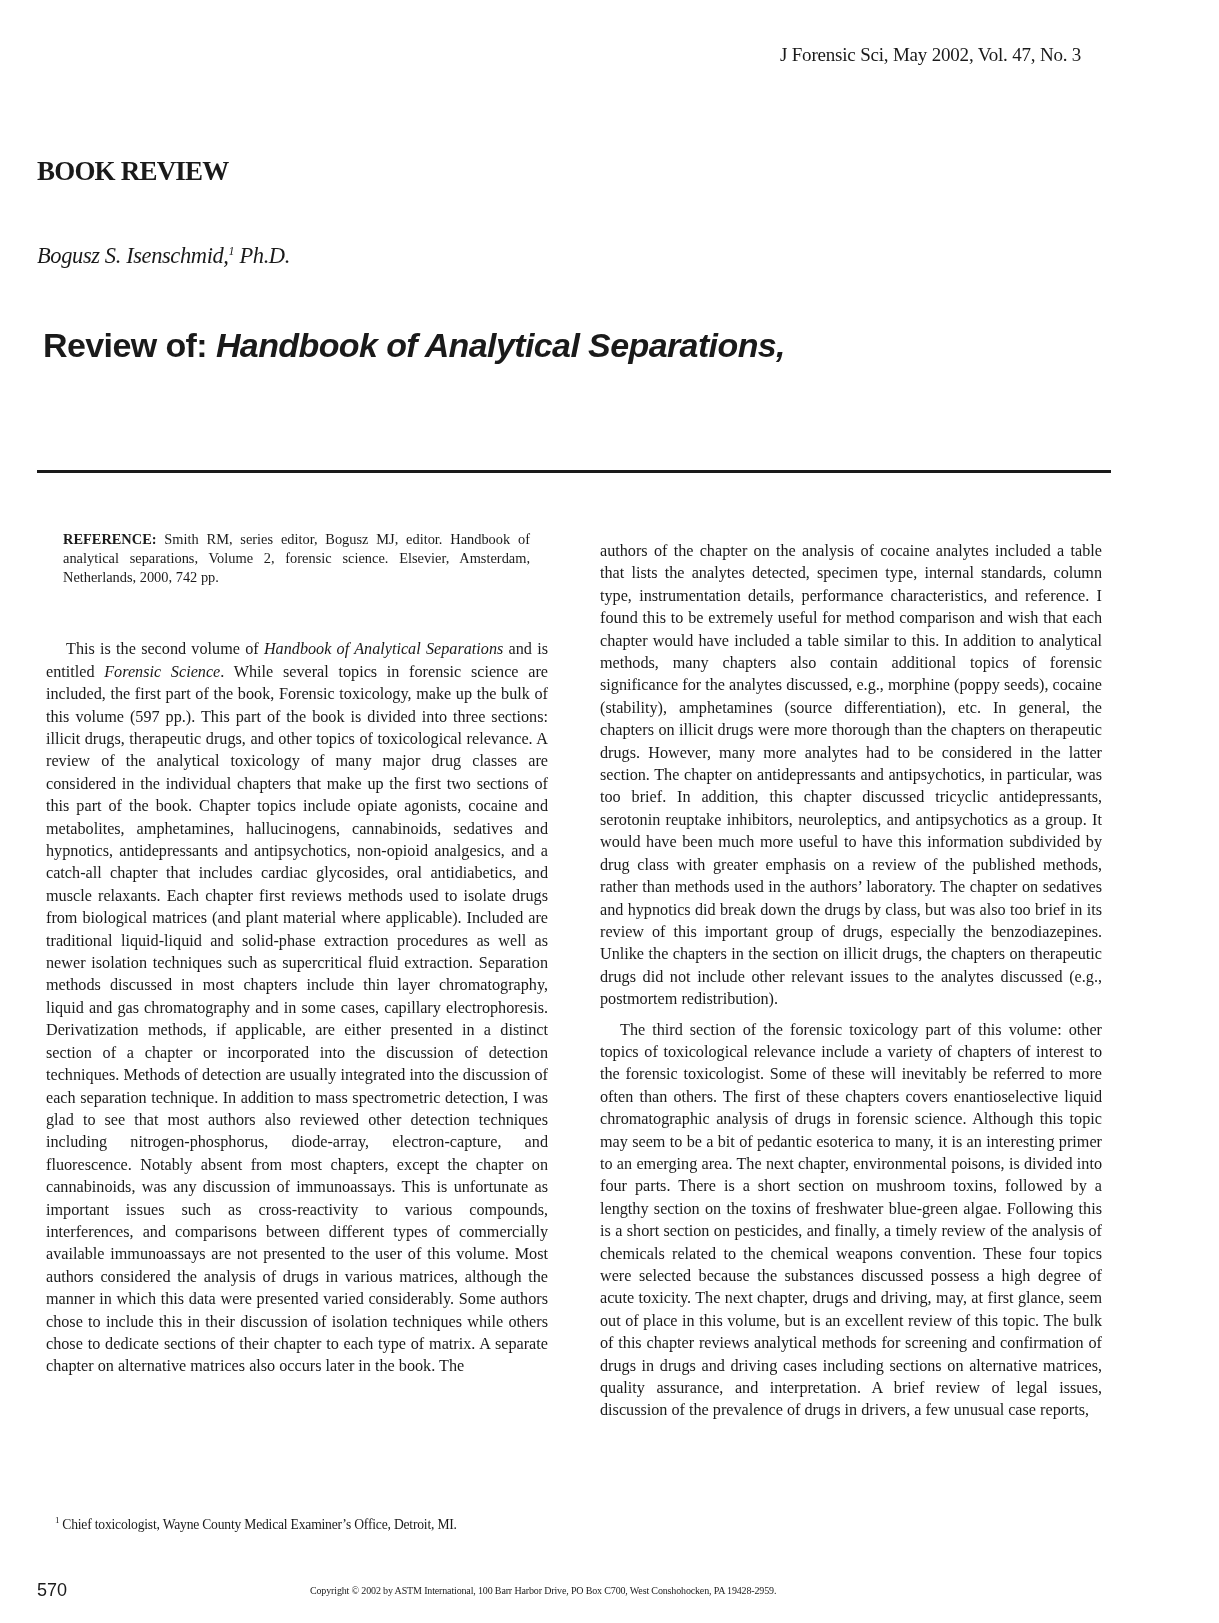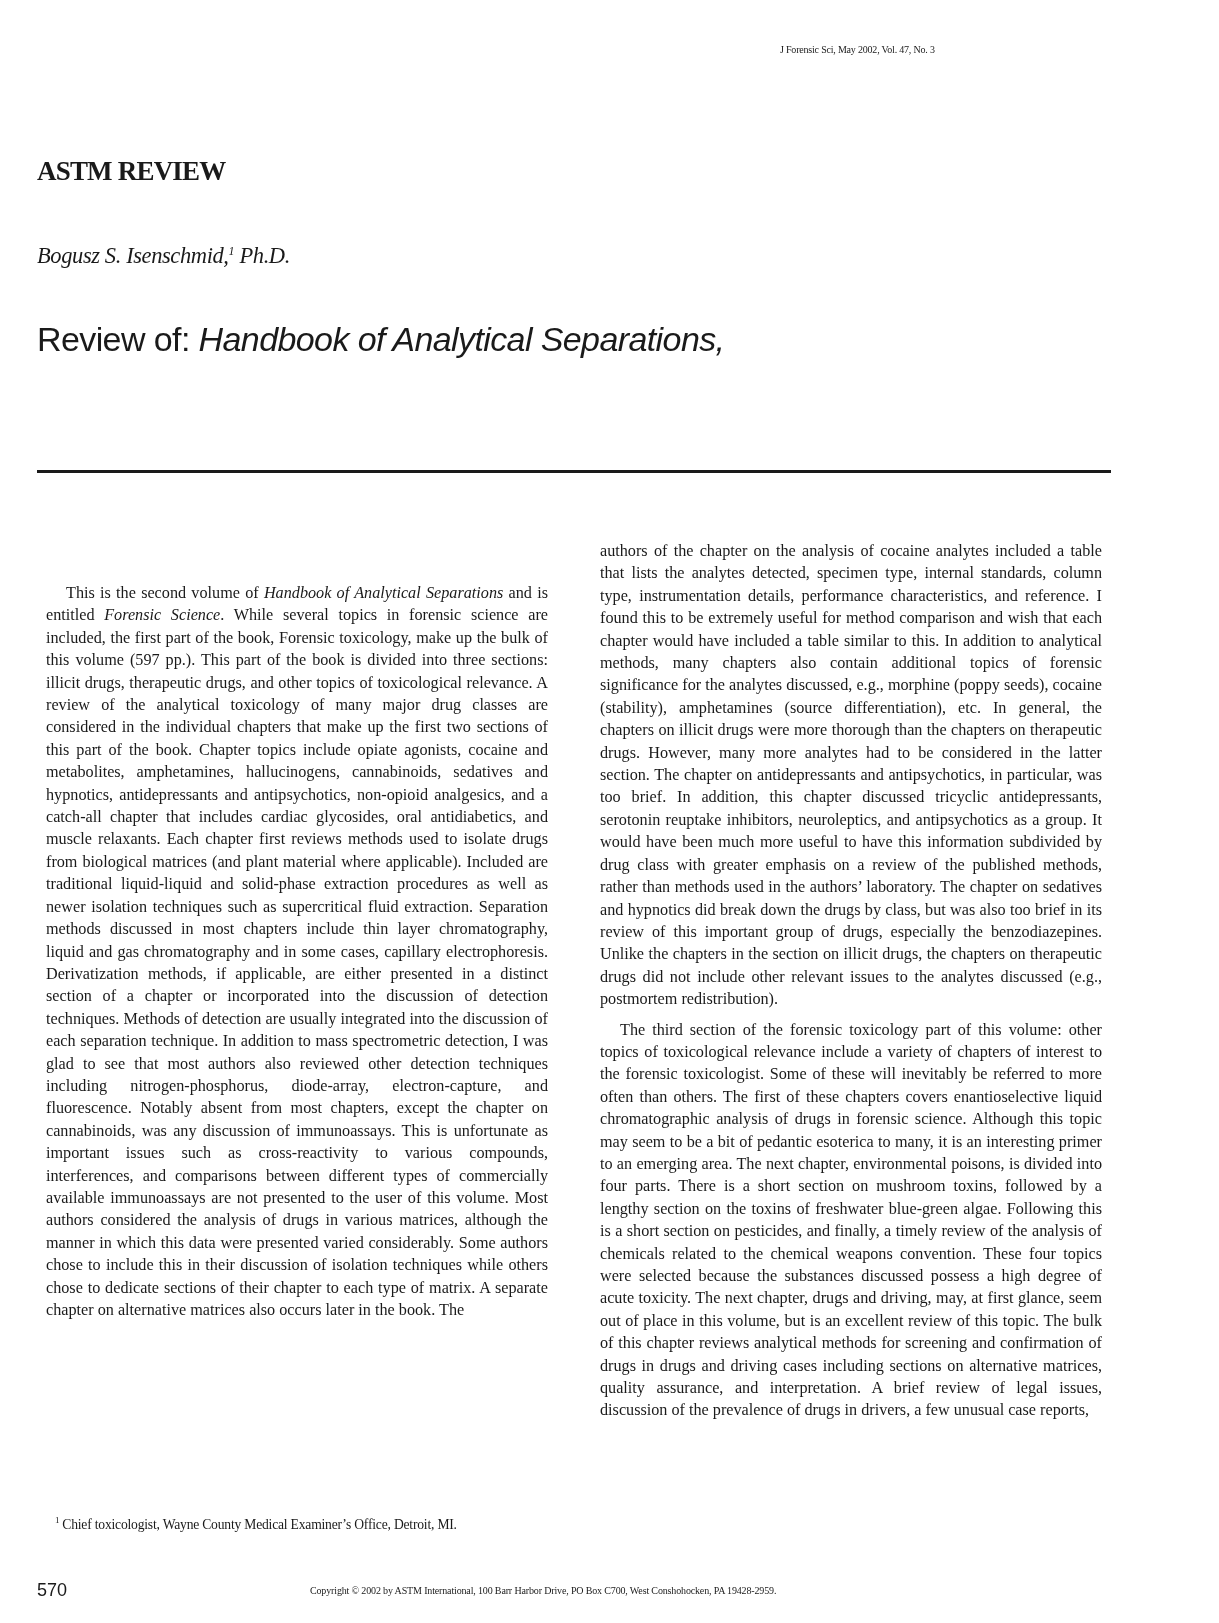--- a/index.html
+++ b/index.html
@@ -1,24 +1,24 @@
 <!DOCTYPE html>
 <html><head>
 <meta charset="utf-8">
 <style>
   html, body { margin: 0; padding: 0; background: #ffffff; }
   body { width: 1219px; height: 1623px; position: relative; overflow: hidden; color: #1a1a1a; }
   .serif { font-family: "Liberation Serif", "DejaVu Serif", serif; }
   .sans { font-family: "Liberation Sans", "DejaVu Sans", sans-serif; }
 
-  .running-head { position: absolute; top: 44px; left: 780px; font-size: 10px; letter-spacing: -0.2px; }
+  .running-head { position: absolute; top: 44px; left: 780px; font-size: 19px; letter-spacing: -0.2px; }
   .section-label { position: absolute; top: 156px; left: 37px; font-size: 27px; font-weight: bold; letter-spacing: -0.8px; margin: 0; }
   .author { position: absolute; top: 243px; left: 37px; font-size: 22.5px; font-style: italic; letter-spacing: -0.4px; }
   .author sup { font-size: 12px; vertical-align: super; line-height: 0; }
-  .title { position: absolute; top: 318px; left: 37px; font-size: 34px; line-height: 42px; font-weight: normal; margin: 0; letter-spacing: -0.6px; }
+  .title { position: absolute; top: 318px; left: 37px; font-size: 34px; line-height: 42px; font-weight: bold; margin: 6px; letter-spacing: -0.6px; }
   .title em { font-style: italic; }
   .rule { position: absolute; top: 470px; left: 37px; width: 1074px; height: 3px; background: #1a1a1a; }
 
   .col { position: absolute; font-size: 16.2px; line-height: 22.4px; text-align: justify; }
   .col-left { left: 38px; top: 530px; width: 518px; }
   .col-right { left: 592px; top: 532px; width: 518px; }
   .col p { margin: 8px; }
   .indent { text-indent: 20px; }
 
   .reference { font-size: 14.4px; line-height: 18.8px; margin: 0 26px 0 25px !important; text-align: justify; }
@@ -28,34 +28,37 @@
   .footnote { position: absolute; top: 1517px; left: 55px; font-size: 13.6px; letter-spacing: -0.2px; }
   .footnote sup { font-size: 9px; vertical-align: super; line-height: 0; margin-right: 3px; }
   .page-number { position: absolute; top: 1580px; left: 37px; font-size: 18px; }
   .copyright { position: absolute; top: 1585px; left: 310px; font-size: 10px; letter-spacing: -0.15px; }
 </style>
 </head>
 <body>
 
 <div class="running-head serif">J Forensic Sci, May 2002, Vol. 47, No. 3</div>
 
-<h2 class="section-label serif">ASTM REVIEW</h2>
+<h2 class="section-label serif">BOOK REVIEW</h2>
 
 <div class="author serif">
   <span>Bogusz S. Isenschmid,</span><sup>1</sup>
   <span>Ph.D.</span>
 </div>
 
 <h1 class="title sans">
   <span>Review of: </span><em>Handbook of Analytical Separations,</em><br>
 </h1>
 
 <div class="rule"></div>
 
 <div class="col col-left serif">
+  <p class="reference">
+    <b>REFERENCE:</b><span> Smith RM, series editor, Bogusz MJ, editor. Handbook of analytical separations, Volume 2, forensic science. Elsevier, Amsterdam, Netherlands, 2000,  742 pp.</span>
+  </p>
   <p class="indent body-start"><span>This is the second volume of </span><em>Handbook of Analytical Separations</em><span> and is entitled </span><em>Forensic Science</em><span>. While several topics in forensic science are included, the first part of the book, Forensic toxicology, make up the bulk of this volume (597 pp.). This part of the book is divided into three sections: illicit drugs, therapeutic drugs, and other topics of toxicological relevance. A review of the analytical toxicology of many major drug classes are considered in the individual chapters that make up the first two sections of this part of the book. Chapter topics include opiate agonists, cocaine and metabolites, amphetamines, hallucinogens, cannabinoids, sedatives and hypnotics, antidepressants and antipsychotics, non-opioid analgesics, and a catch-all chapter that includes cardiac glycosides, oral antidiabetics, and muscle relaxants. Each chapter first reviews methods used to isolate drugs from biological matrices (and plant material where applicable). Included are traditional liquid-liquid and solid-phase extraction procedures as well as newer isolation techniques such as supercritical fluid extraction. Separation methods discussed in most chapters include thin layer chromatography, liquid and gas chromatography and in some cases, capillary electrophoresis. Derivatization methods, if applicable, are either presented in a distinct section of a chapter or incorporated into the discussion of detection techniques. Methods of detection are usually integrated into the discussion of each separation technique. In addition to mass spectrometric detection, I was glad to see that most authors also reviewed other detection techniques including nitrogen-phosphorus, diode-array, electron-capture, and fluorescence. Notably absent from most chapters, except the chapter on cannabinoids, was any discussion of immunoassays. This is unfortunate as important issues such as cross-reactivity to various compounds, interferences, and comparisons between different types of commercially available immunoassays are not presented to the user of this volume. Most authors considered the analysis of drugs in various matrices, although the manner in which this data were presented varied considerably. Some authors chose to include this in their discussion of isolation techniques while others chose to dedicate sections of their chapter to each type of matrix. A separate chapter on alternative matrices also occurs later in the book. The</span></p>
 </div>
 
 <div class="col col-right serif">
   <p>authors of the chapter on the analysis of cocaine analytes included a table that lists the analytes detected, specimen type, internal standards, column type, instrumentation details, performance characteristics, and reference. I found this to be extremely useful for method comparison and wish that each chapter would have included a table similar to this. In addition to analytical methods, many chapters also contain additional topics of forensic significance for the analytes discussed, e.g., morphine (poppy seeds), cocaine (stability), amphetamines (source differentiation), etc. In general, the chapters on illicit drugs were more thorough than the chapters on therapeutic drugs. However, many more analytes had to be considered in the latter section. The chapter on antidepressants and antipsychotics, in particular, was too brief. In addition, this chapter discussed tricyclic antidepressants, serotonin reuptake inhibitors, neuroleptics, and antipsychotics as a group. It would have been much more useful to have this information subdivided by drug class with greater emphasis on a review of the published methods, rather than methods used in the authors’ laboratory. The chapter on sedatives and hypnotics did break down the drugs by class, but was also too brief in its review of this important group of drugs, especially the benzodiazepines. Unlike the chapters in the section on illicit drugs, the chapters on therapeutic drugs did not include other relevant issues to the analytes discussed (e.g., postmortem redistribution).</p>
   <p class="indent">The third section of the forensic toxicology part of this volume: other topics of toxicological relevance include a variety of chapters of interest to the forensic toxicologist. Some of these will inevitably be referred to more often than others. The first of these chapters covers enantioselective liquid chromatographic analysis of drugs in forensic science. Although this topic may seem to be a bit of pedantic esoterica to many, it is an interesting primer to an emerging area. The next chapter, environmental poisons, is divided into four parts. There is a short section on mushroom toxins, followed by a lengthy section on the toxins of freshwater blue-green algae. Following this is a short section on pesticides, and finally, a timely review of the analysis of chemicals related to the chemical weapons convention. These four topics were selected because the substances discussed possess a high degree of acute toxicity. The next chapter, drugs and driving, may, at first glance, seem out of place in this volume, but is an excellent review of this topic. The bulk of this chapter reviews analytical methods for screening and confirmation of drugs in drugs and driving cases including sections on alternative matrices, quality assurance, and interpretation. A brief review of legal issues, discussion of the prevalence of drugs in drivers, a few unusual case reports,</p>
 </div>
 
 <div class="footnote serif">
   <sup>1</sup><span>Chief toxicologist, Wayne County Medical Examiner’s Office, Detroit, MI.</span>

